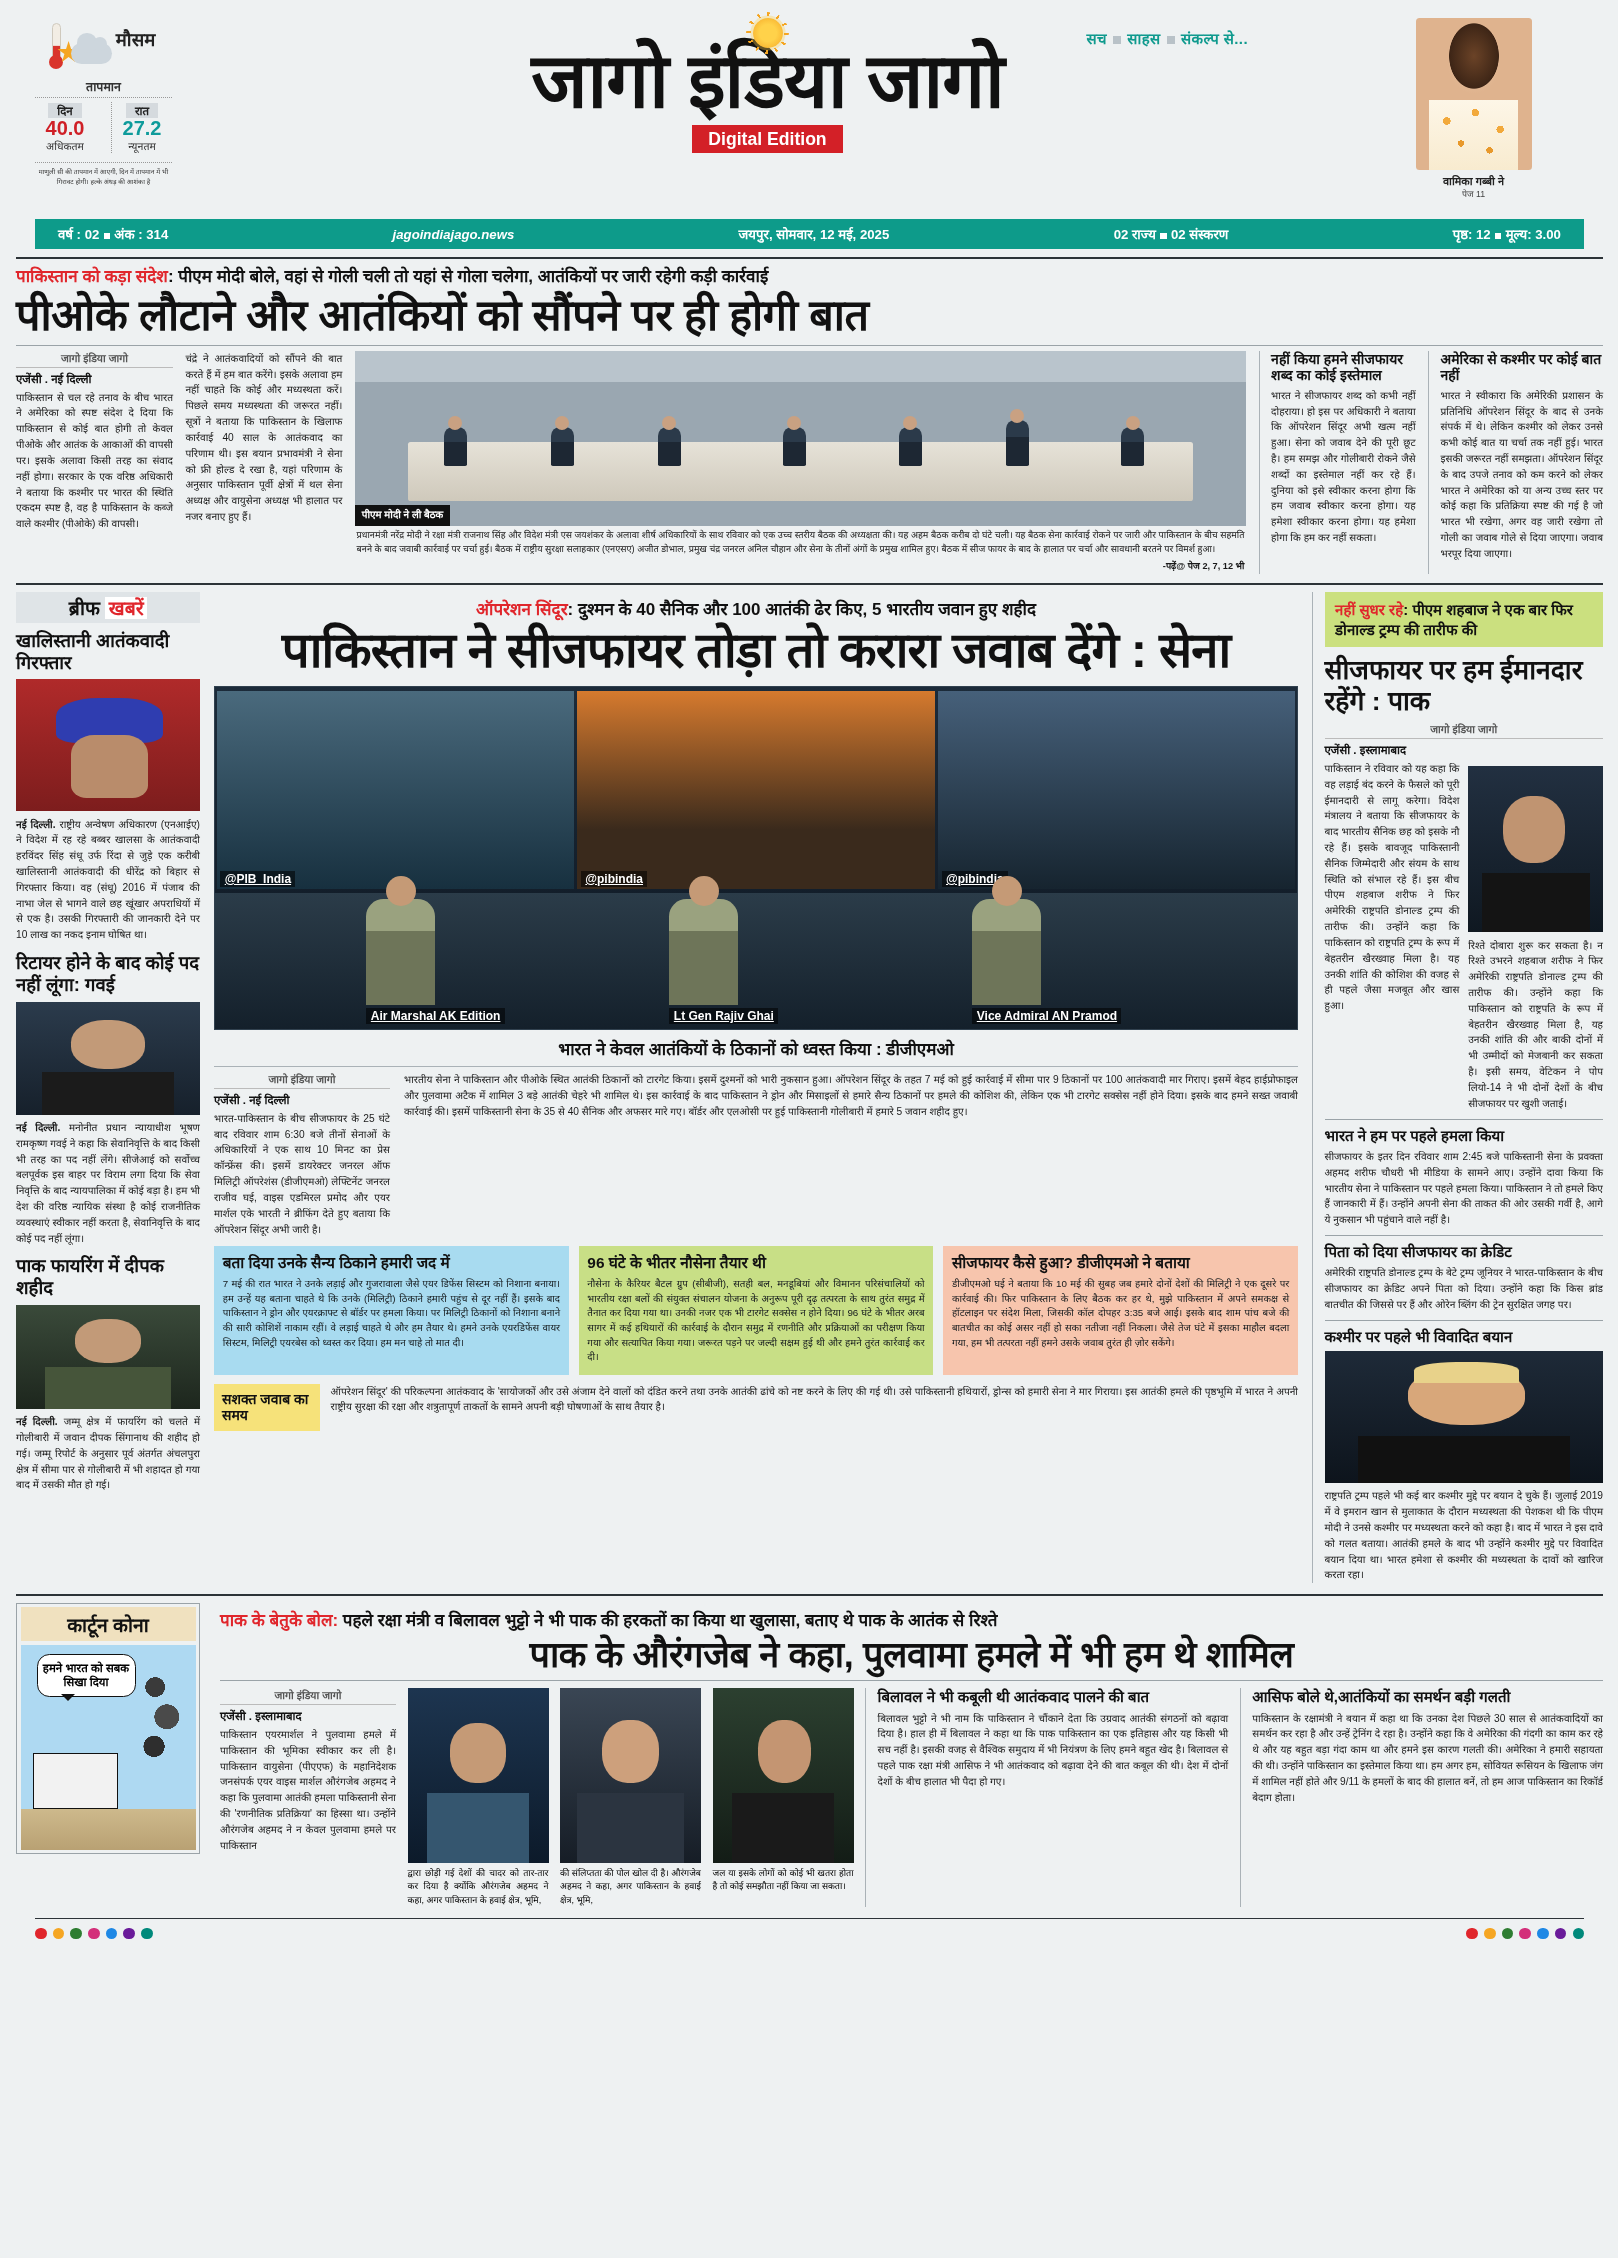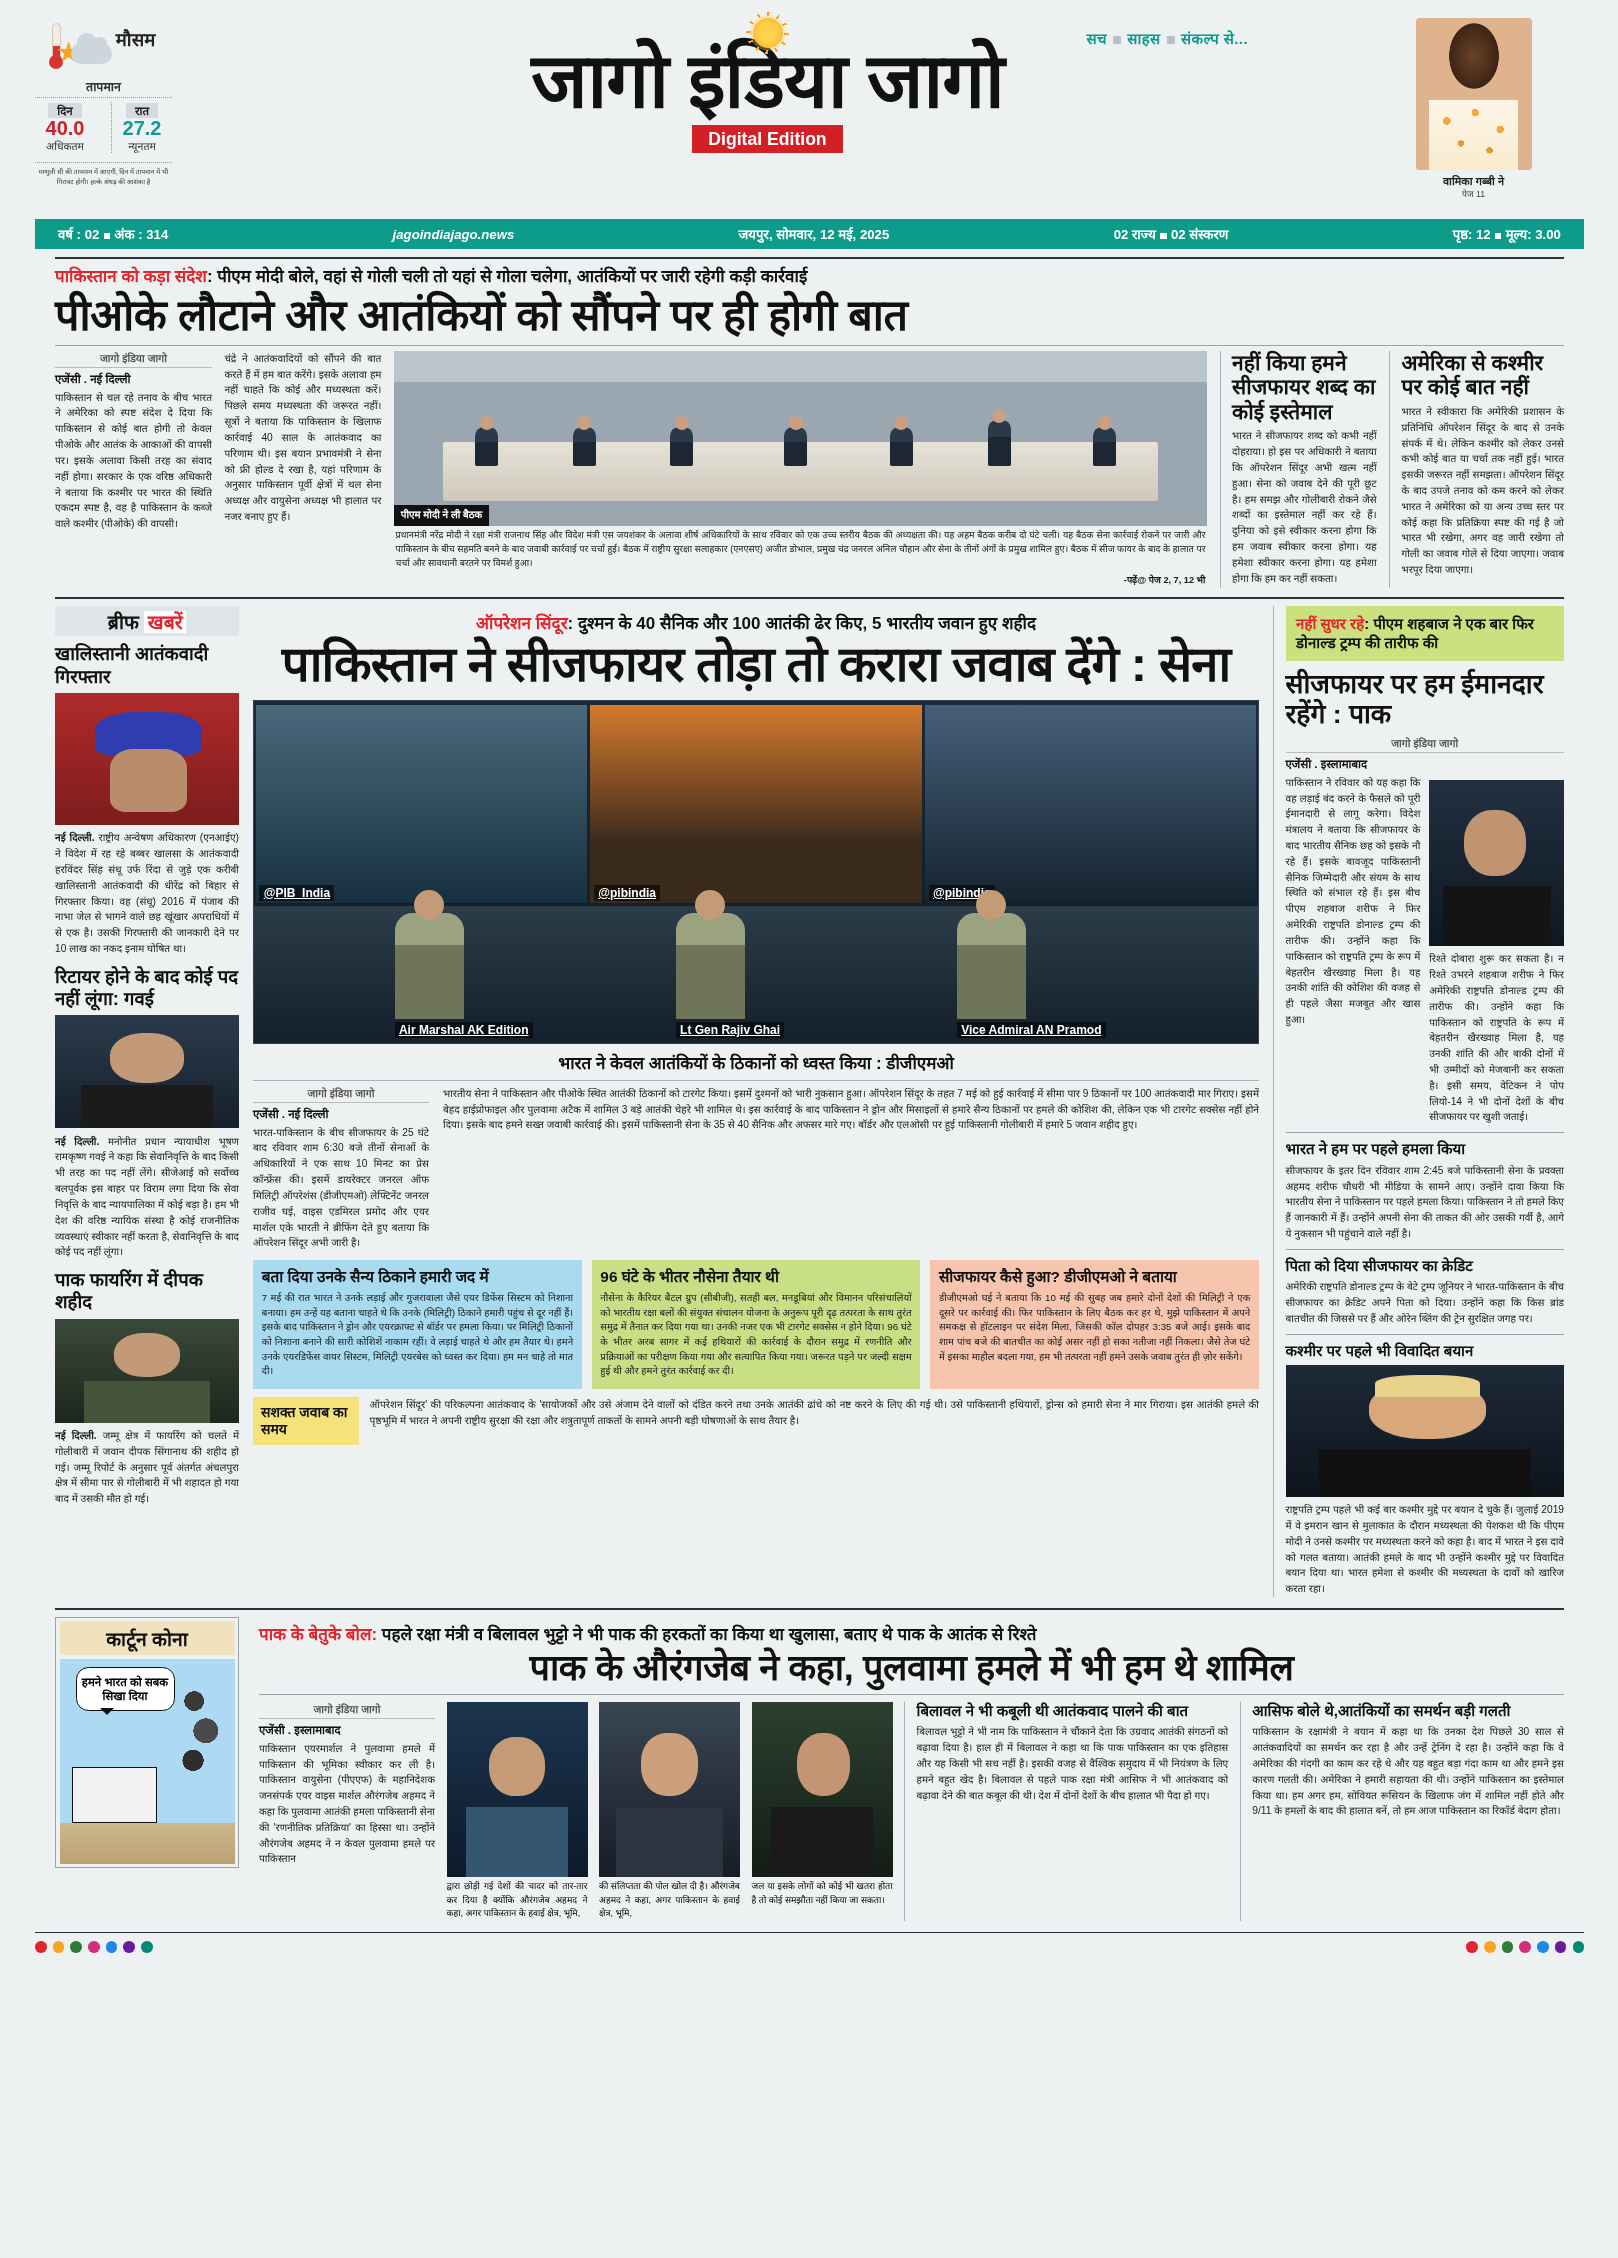--- a/index.html
+++ b/index.html
@@ -170,21 +170,21 @@
   }
   .infobar .site { font-style: italic; }
   .infobar .sq {
     display:inline-block; width:6.2px;height:6.2px;background:#fff;margin:0 4.4px;
     vertical-align: middle;
   }
 
   .rulegap { height: 8px; }
 
   
-  .content { padding: 0 55px; }
+  .content { padding: 0 16px; }
   .kicker {
     font-size: 17px; line-height: 1.35; color: #111; font-weight: bold;
     padding: 7px 0 1.8px 0;
   }
   .kicker .red { color: #e0262c; }
   .mega {
     font-size: 43px; font-weight: 900; line-height: 1.12;
     color: #111; letter-spacing: -0.4px; padding-bottom: 5.3px;
   }
   .hairline { border-top: 0.9px solid #9aa3a8; }
@@ -196,21 +196,21 @@
   .byline2 {
     text-align: left; font-size: 11.5px; font-weight: bold; color: #111;
     margin-bottom: 3.5px;
   }
   .body {
     font-size: 10.2px; line-height: 1.55; color: #1a1a1a; text-align: justify;
     hyphens: auto;
   }
   .body b { font-weight: bold; }
   .subhead {
-    font-size: 21px; font-weight: 900; line-height: 1.16; color: #111;
+    font-size: 14px; font-weight: 900; line-height: 1.16; color: #111;
     margin-bottom: 4.4px;
   }
   .photo {
     background: #8d9aa4; position: relative; overflow: hidden;
   }
   .photo .cap {
     position: absolute; left: 0; bottom: 0; background: #111; color: #fff;
     font-size: 10px; font-weight: bold; padding: 4.4px 7px; line-height: 1.25;
   }
   .photocap-below {

